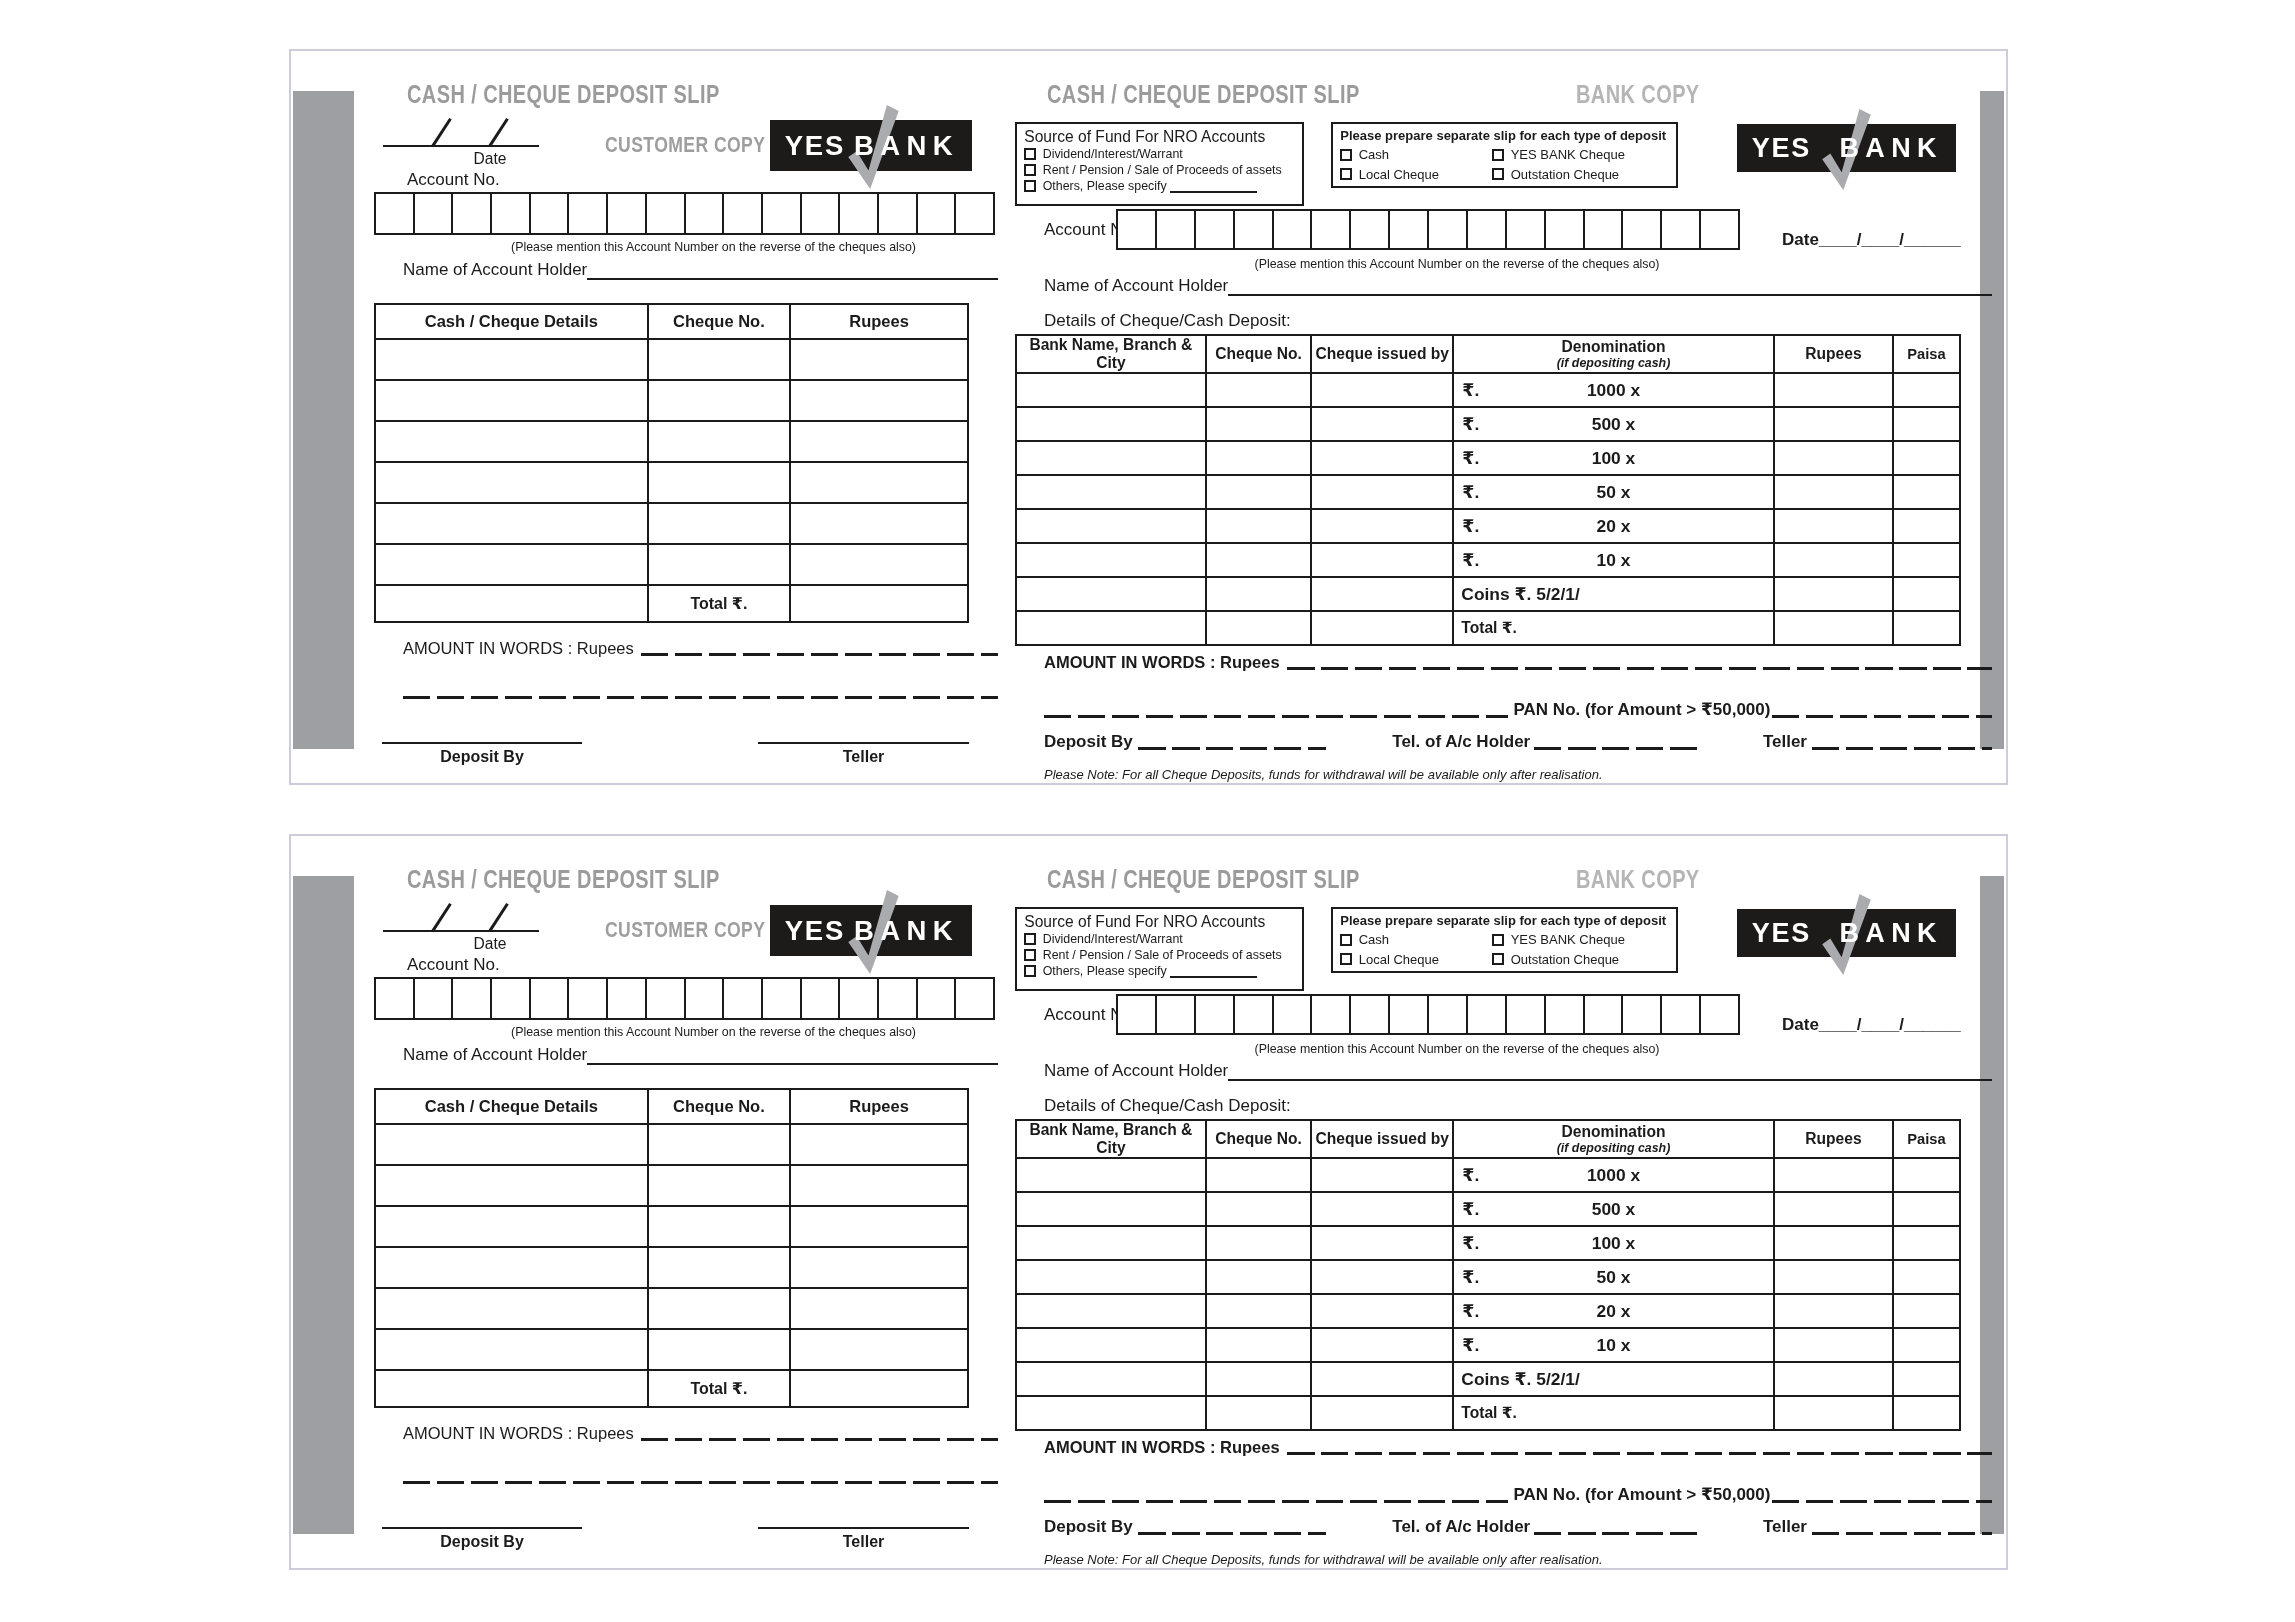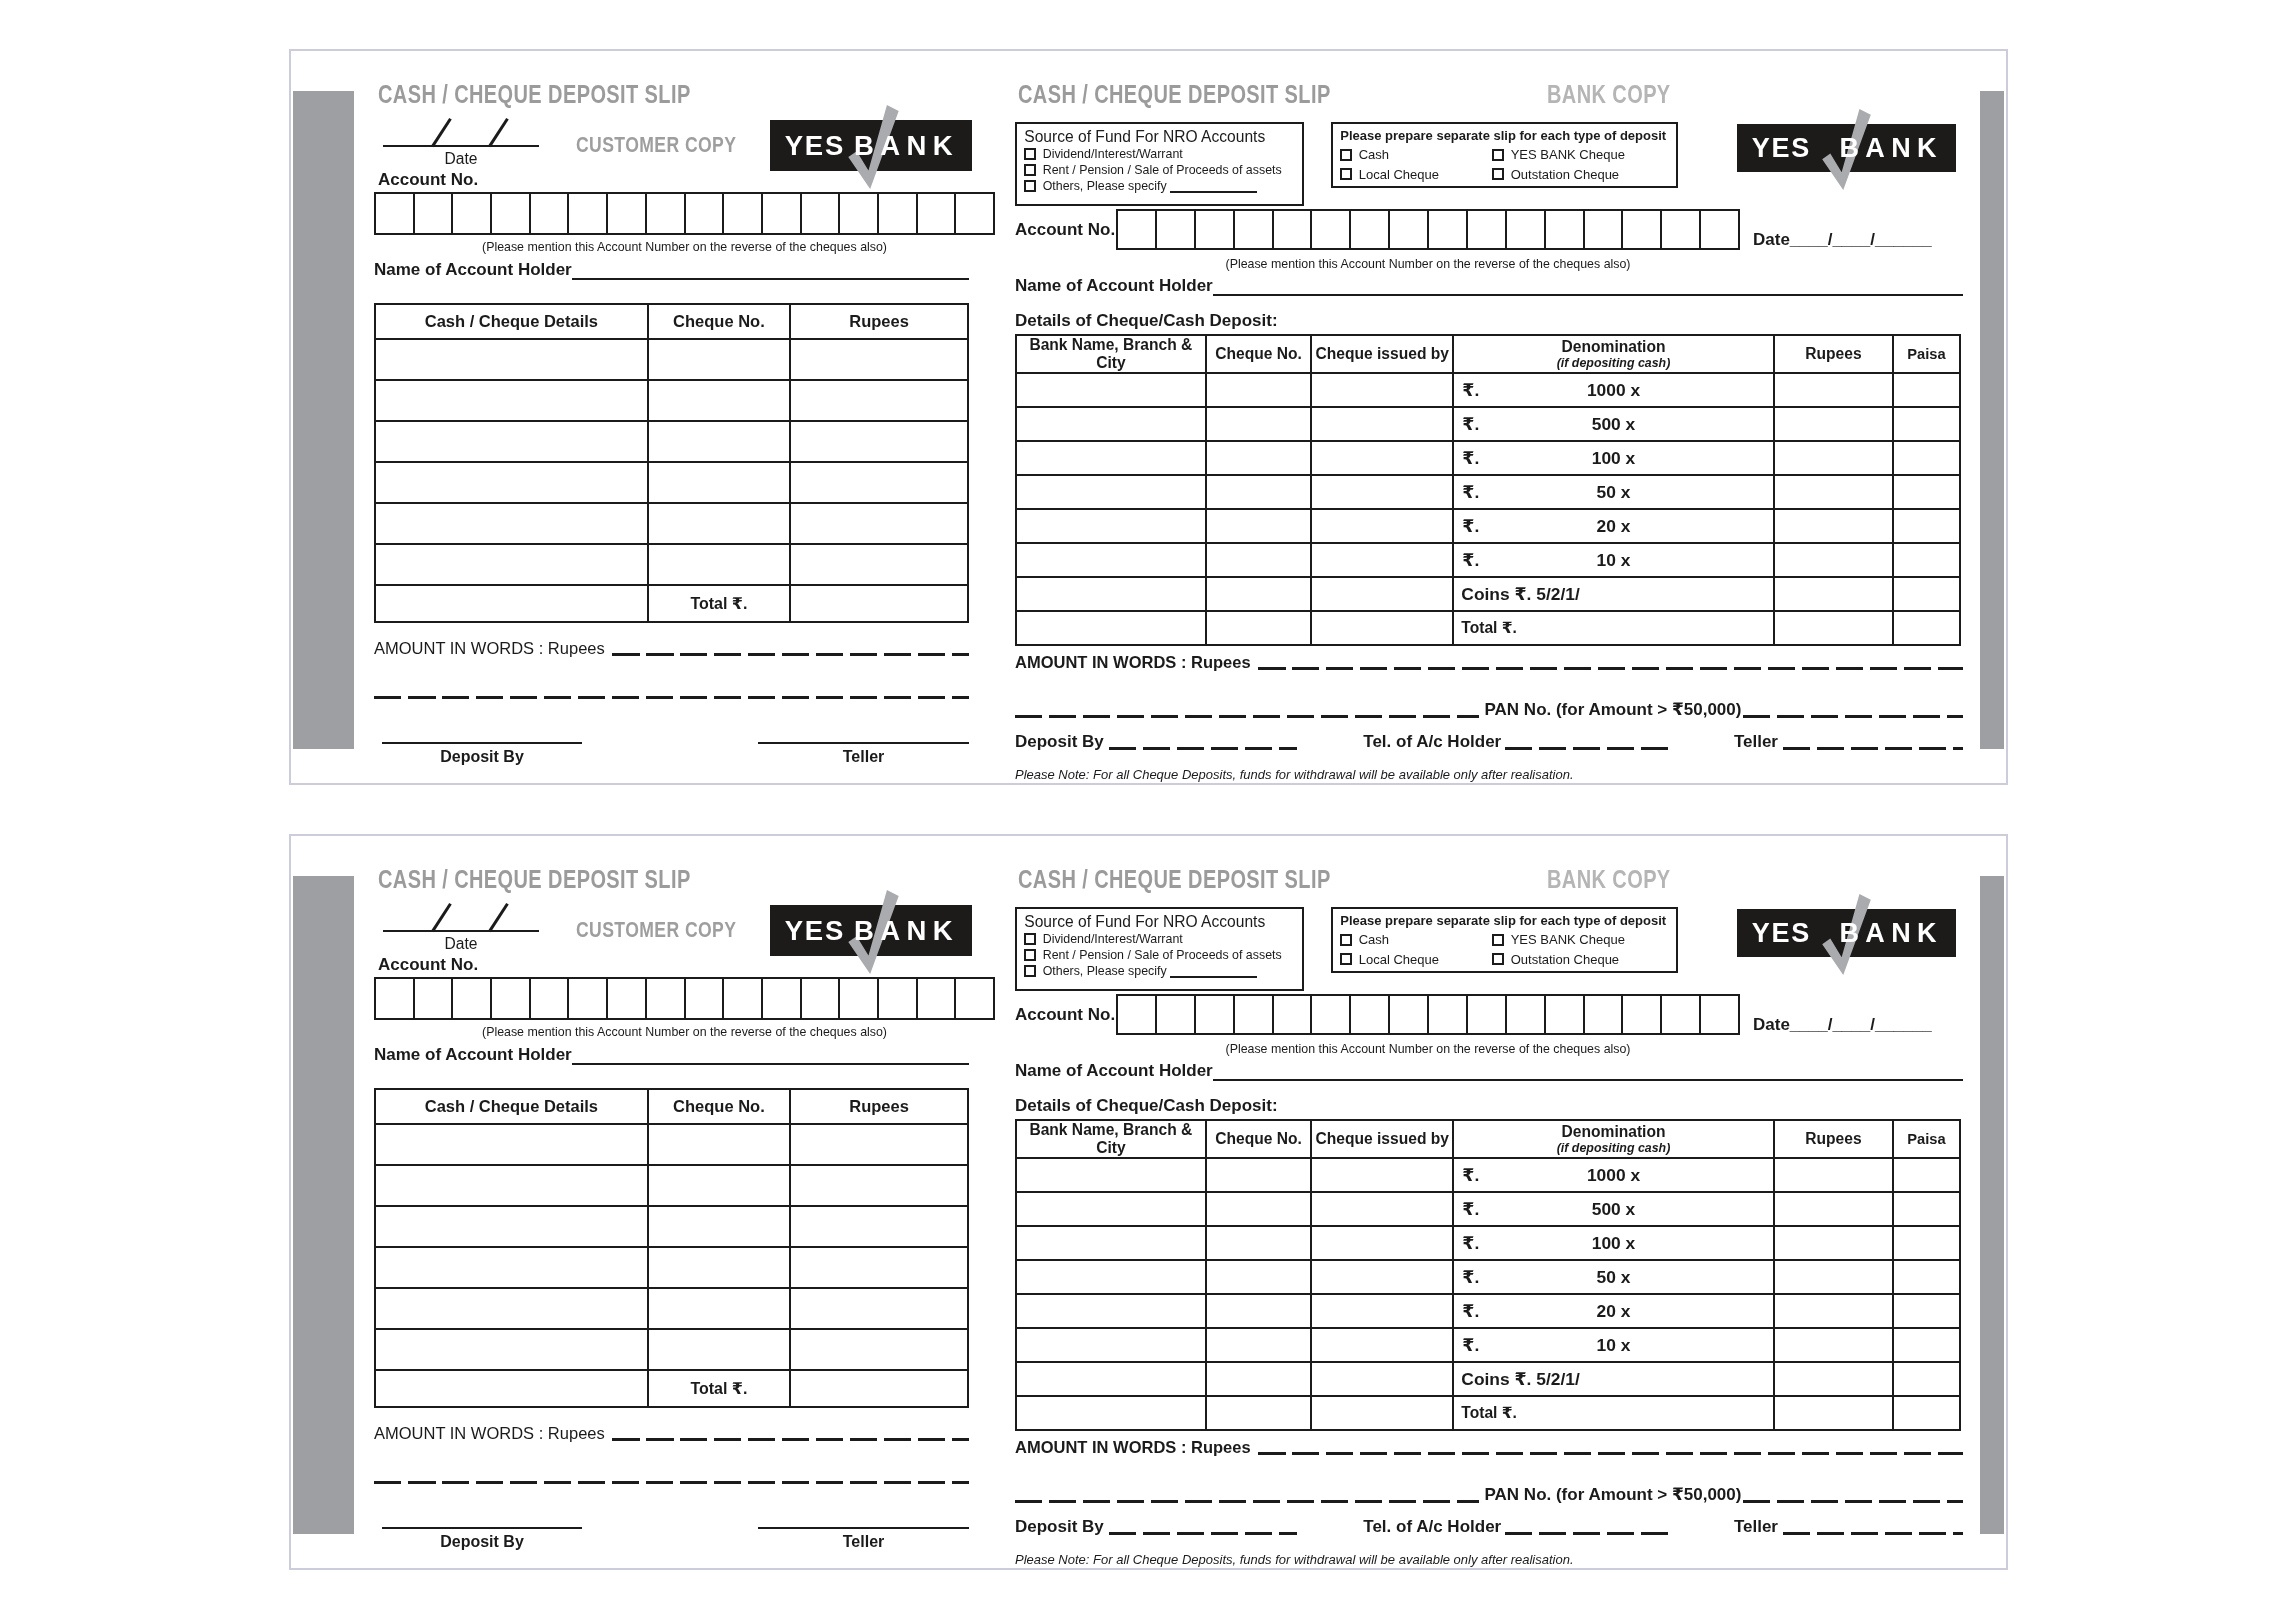--- a/index.html
+++ b/index.html
@@ -1,40 +1,40 @@
 <!DOCTYPE html>
 <html style="font-size:14.7px"><head>
 <meta charset="utf-8">
 <style>
   html,body{margin:0;padding:0;background:#fff;}
   #page{position:relative;width:2296px;height:1623px;background:#fff;overflow:hidden;
         font-family:"Liberation Sans","DejaVu Sans",sans-serif;color:#1b1b1b;}
   .card{position:absolute;left:289px;width:1719px;height:736px;background:#fff;
         border:2.8px solid #ccccda;box-sizing:border-box;}
-  .abs{position:absolute;}
+  .abs{position:absolute;margin-left:29px;}
   .bar{position:absolute;background:#9d9fa2;top:40px;height:658px;}
   .bar-left{left:1.8px;width:61px;}
   .bar-right{right:1.8px;width:24px;}
   .gray-title{color:#9b9b9b;font-weight:bold;font-size:25px;white-space:nowrap;}
   .cond{display:inline-block;transform:scaleX(.8);transform-origin:0 0;letter-spacing:0.5px;}
   .copy-gray{color:#9e9e9e;font-weight:bold;font-size:22px;white-space:nowrap;}
   .bankcopy-gray{color:#b5b5b5;font-weight:bold;font-size:25px;white-space:nowrap;}
   
   .logo{position:absolute;background:#1c1b19;}
   .logo .yes{position:absolute;left:14.7px;top:50%;transform:translateY(-50%);color:#fff;
              font-weight:bold;letter-spacing:1.8px;}
   .logo .bank{position:absolute;right:13px;top:50%;transform:translateY(-50%);color:#fff;
               font-weight:600;letter-spacing:6.4px;}
   .logo svg{position:absolute;overflow:visible;}
   
   .acct-row{position:absolute;display:flex;border:2.8px solid #1b1b1b;box-sizing:border-box;background:#fff;}
   .acct-cell{flex:1 1 0;border-right:2.3px solid #1b1b1b;}
   .acct-cell:last-child{border-right:none;}
   .small-note{font-size:12.4px;text-align:center;white-space:nowrap;}
-  .lbl{font-weight:bold;font-size:17px;white-space:nowrap;}
+  .lbl{font-weight:normal;font-size:17px;white-space:nowrap;}
   .name-row{display:flex;align-items:flex-end;}
   .wline{flex:1 1 auto;border-bottom:2.3px solid #1b1b1b;height:18.4px;}
   .dashline{height:2.8px;background-image:repeating-linear-gradient(90deg,#1b1b1b 0 27.5px,rgba(0,0,0,0) 27.5px 34px);}
   
   table{border-collapse:collapse;table-layout:fixed;width:100%;height:100%;}
   .grid-table{position:absolute;border-radius:28px;}
   .grid-table table td,.grid-table table th{border:2.3px solid #1b1b1b;padding:0;}
   .grid-table table{border:2.8px solid #1b1b1b;}
   th{font-weight:bold;font-size:16.5px;}
   .bank-th{font-size:15.6px;}

